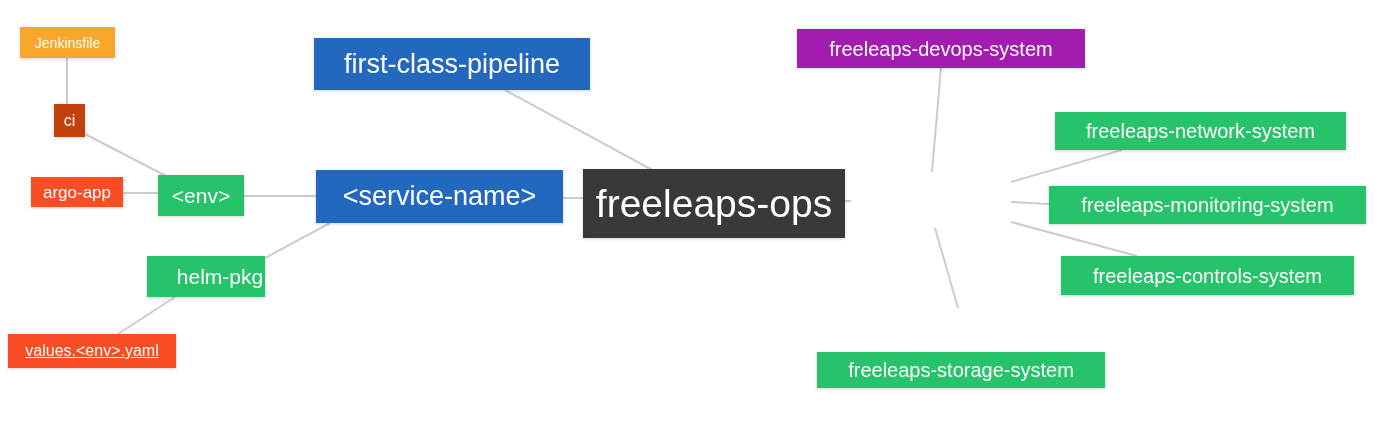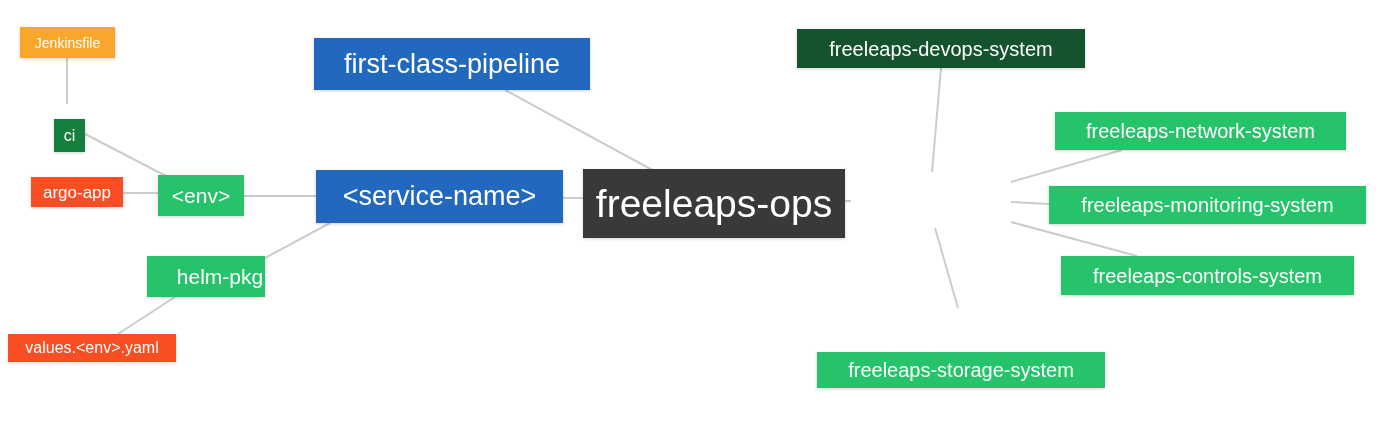--- a/index.html
+++ b/index.html
@@ -49,26 +49,26 @@
       <line x1="563" y1="198" x2="583" y2="198" stroke="#CCCCCC" stroke-width="2"></line>
       <line x1="845" y1="201" x2="851" y2="201" stroke="#CCCCCC" stroke-width="2"></line>
       <line x1="932" y1="172" x2="941" y2="68" stroke="#CCCCCC" stroke-width="2"></line>
       <line x1="1011" y1="182" x2="1122" y2="150" stroke="#CCCCCC" stroke-width="2"></line>
       <line x1="1011" y1="202" x2="1049" y2="204" stroke="#CCCCCC" stroke-width="2"></line>
       <line x1="1011" y1="222" x2="1137" y2="256" stroke="#CCCCCC" stroke-width="2"></line>
       <line x1="935" y1="228" x2="958" y2="308" stroke="#CCCCCC" stroke-width="2"></line>
     </svg>
 
 <div class="node" style="left: 20px; top: 27px; width: 95px; height: 31px; font-size: 14px; background: rgb(249, 167, 43); color: rgb(255, 255, 255);">Jenkinsfile</div>
-    <div class="node" style="left: 54px; top: 104px; width: 31px; height: 33px; font-size: 16px; background: #15803d; color: rgb(255, 255, 255); margin-top: 15px;">ci</div>
+    <div class="node" style="left: 54px; top: 104px; width: 31px; height: 33px; font-size: 16px; background: #c2410c; color: rgb(255, 255, 255);">ci</div>
     <div class="node" style="left: 31px; top: 177px; width: 92px; height: 30px; font-size: 17px; background: rgb(249, 78, 35); color: rgb(255, 255, 255);">argo-app</div>
     <div class="node" style="left: 158px; top: 175px; width: 86px; height: 41px; font-size: 21px; background: rgb(38, 195, 107); color: rgb(255, 255, 255);">&lt;env&gt;</div>
     <div class="node" style="left: 147px; top: 256px; width: 118px; height: 41px; font-size: 21px; background: rgb(38, 195, 107); color: rgb(255, 255, 255); padding-left: 28px;">helm-pkg</div>
-    <div class="node" style="left: 8px; top: 334px; width: 168px; height: 28px; font-size: 16px; background: rgb(249, 78, 35); color: rgb(255, 255, 255);">values.&lt;env&gt;.yaml</div>
+    <div class="node" style="left: 8px; top: 334px; width: 168px; height: 34px; font-size: 16px; background: rgb(249, 78, 35); color: rgb(255, 255, 255); text-decoration: underline;">values.&lt;env&gt;.yaml</div>
     <div class="node" style="left: 314px; top: 38px; width: 276px; height: 52px; font-size: 27px; background: rgb(34, 104, 190); color: rgb(255, 255, 255);">first-class-pipeline</div>
     <div class="node" style="left: 316px; top: 170px; width: 247px; height: 53px; font-size: 27px; background: rgb(34, 104, 190); color: rgb(255, 255, 255);">&lt;service-name&gt;</div>
     <div class="node" style="left: 583px; top: 169px; width: 262px; height: 69px; font-size: 39px; background: rgb(59, 56, 56); color: rgb(255, 255, 255);">freeleaps-ops</div>
-    <div class="node" style="left: 797px; top: 29px; width: 288px; height: 39px; font-size: 20px; background: #14532d; color: rgb(255, 255, 255);">freeleaps-devops-system</div>
+    <div class="node" style="left: 797px; top: 29px; width: 288px; height: 39px; font-size: 20px; background: #a21caf; color: rgb(255, 255, 255);">freeleaps-devops-system</div>
     <div class="node" style="left: 1055px; top: 112px; width: 291px; height: 38px; font-size: 20px; background: rgb(38, 195, 107); color: rgb(255, 255, 255);">freeleaps-network-system</div>
     <div class="node" style="left: 1049px; top: 186px; width: 317px; height: 38px; font-size: 20px; background: rgb(38, 195, 107); color: rgb(255, 255, 255);">freeleaps-monitoring-system</div>
     <div class="node" style="left: 1061px; top: 256px; width: 293px; height: 39px; font-size: 20px; background: rgb(38, 195, 107); color: rgb(255, 255, 255);">freeleaps-controls-system</div>
     <div class="node" style="left: 817px; top: 308px; width: 288px; height: 36px; font-size: 20px; background: rgb(38, 195, 107); color: rgb(255, 255, 255); margin-top: 44px;">freeleaps-storage-system</div>
   </div>
 
 </body></html>

